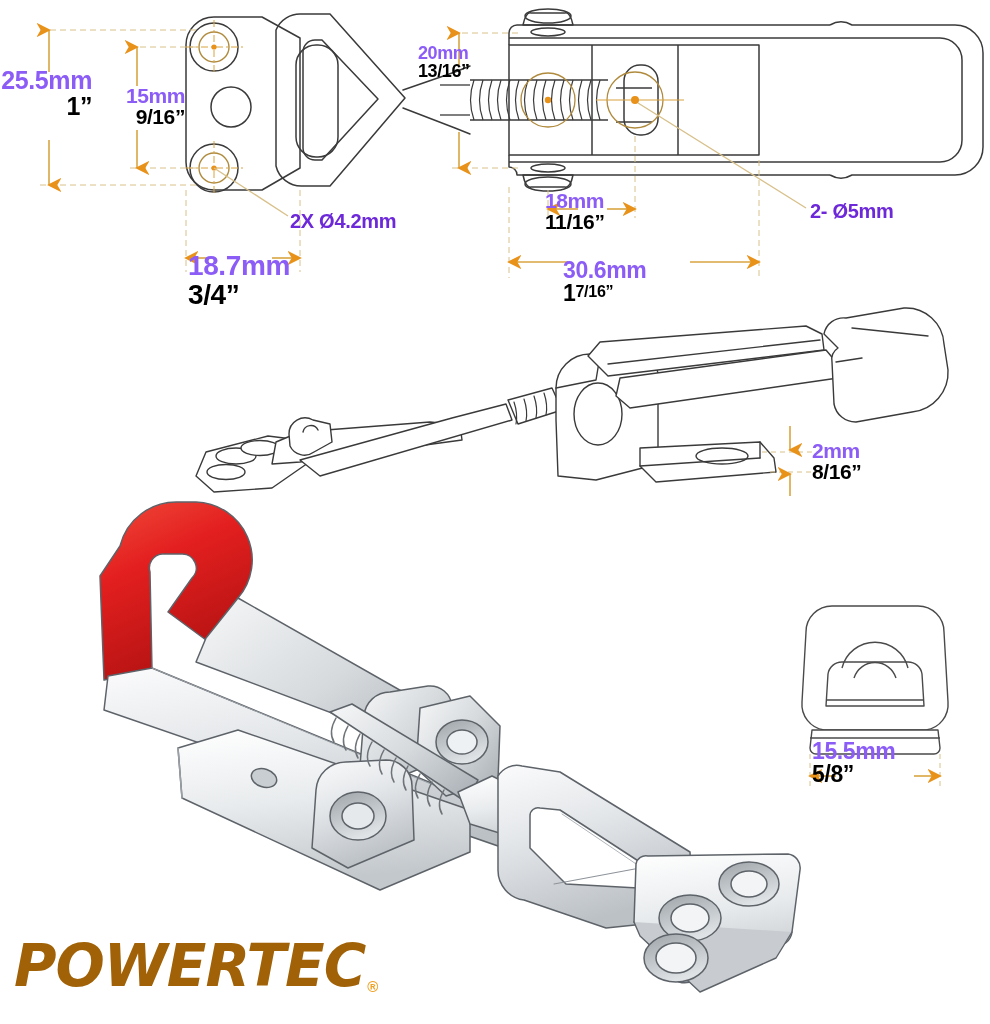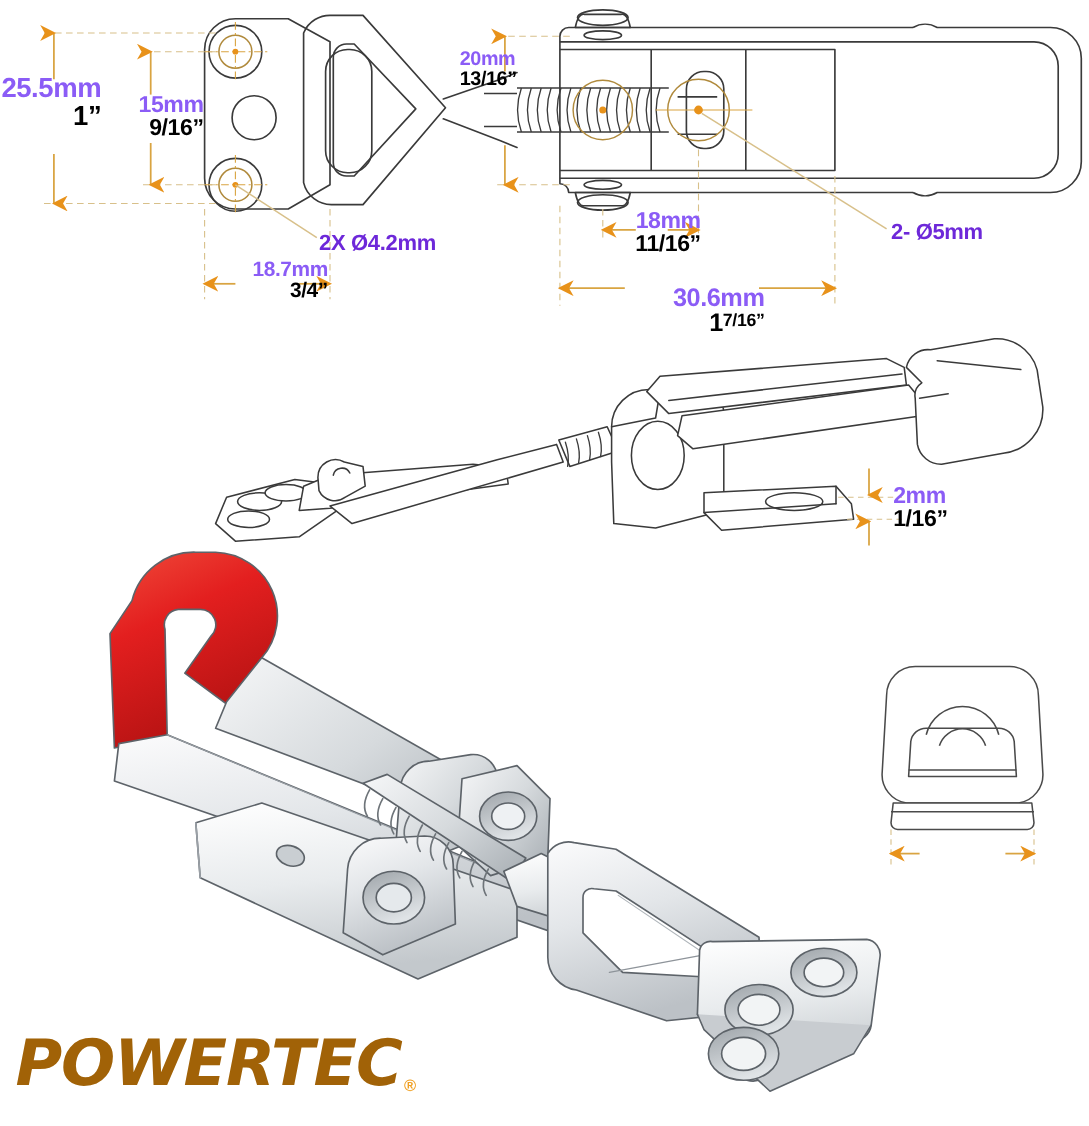--- a/index.html
+++ b/index.html
@@ -9,21 +9,21 @@
   #page { position:relative; width:990px; height:1024px; background:#fff; }
 
   
   .dim { position:absolute; white-space:nowrap; line-height:1.02; }
   .dim .mm {
     display:block; color:#8b5cf6; font-weight:bold; letter-spacing:-0.4px;
   }
   .dim .in {
     display:block; color:#000000; font-weight:bold; letter-spacing:-0.4px;
   }
-  .dim.ctr { text-align:right; }
+  .dim.ctr { text-align:left; }
   .dim.rt  { text-align:right; }
 
   .lead-label {
     position:absolute; white-space:nowrap; color:#6d28d9;
     font-weight:bold; letter-spacing:-0.3px;
   }
 
   
   .bignum { font-size:1em; }
   .frac { font-size:0.70em; vertical-align:0.28em; letter-spacing:-0.3px; }
@@ -210,21 +210,21 @@
   <div class="dim rt" style="left:0px; top:68px; width:92px; font-size:25px;text-align:right;">
     <span class="mm">25.5mm</span>
     <span class="in">1”</span>
   </div>
 
   <div class="dim rt" style="left:111px; top:85px; width:74px; font-size:21px;">
     <span class="mm">15mm</span>
     <span class="in">9/16”</span>
   </div>
 
-  <div class="dim ctr" style="left:188px; top:236px; width:110px; font-size:19px;">
+  <div class="dim ctr" style="left:188px; top:252px; width:110px; font-size:28px;">
     <span class="mm">18.7mm</span>
     <span class="in">3/4”</span>
   </div>
 
   <div class="dim rt" style="left:418px; top:44px; width:36px; font-size:18px;">
     <span class="mm">20mm</span>
     <span class="in">13/16”</span>
   </div>
 
   <div class="dim ctr" style="left:545px; top:190px; width:92px; font-size:21px;">
@@ -300,21 +300,21 @@
         <path d="M4.5,9 L0,0 L4.5,2.6 L9,0 Z" fill="#e8921a"></path>
       </marker>
       <marker id="arrUp2" markerWidth="9" markerHeight="9" refX="4.5" refY="7.8" orient="auto">
         <path d="M4.5,9 L0,0 L4.5,2.6 L9,0 Z" fill="#e8921a"></path>
       </marker>
     </defs>
   </svg>
 
   <div class="dim" style="left:812px; top:440px; font-size:21px;">
     <span class="mm">2mm</span>
-    <span class="in">1/16”</span>
+    <span class="in">8/16”</span>
   </div>
 
   <svg class="sv" width="820" height="540" viewBox="0 0 820 540" style="top:480px;left:0;">
     <defs>
       <linearGradient id="metA" x1="0" y1="0" x2="0.35" y2="1">
         <stop offset="0%" stop-color="#fbfbfc"></stop>
         <stop offset="45%" stop-color="#e3e6e9"></stop>
         <stop offset="100%" stop-color="#bcc1c6"></stop>
       </linearGradient>
       <linearGradient id="metB" x1="0" y1="0" x2="1" y2="0.8">
@@ -428,18 +428,22 @@
     <defs>
       <marker id="arrL3" markerWidth="9" markerHeight="9" refX="1.2" refY="4.5" orient="auto">
         <path d="M0,4.5 L9,0 L6.4,4.5 L9,9 Z" fill="#e8921a"></path>
       </marker>
       <marker id="arrR3" markerWidth="9" markerHeight="9" refX="7.8" refY="4.5" orient="auto">
         <path d="M9,4.5 L0,9 L2.6,4.5 L0,0 Z" fill="#e8921a"></path>
       </marker>
     </defs>
   </svg>
 
+  <div class="dim ctr" style="left:812px; top:740px; width:128px; font-size:23px;">
+    <span class="mm">15.5mm</span>
+    <span class="in">5/8”</span>
+  </div>
 
   <div id="logo-wrap">
     <span id="logo-text">POWERTEC</span><span id="logo-reg">®</span>
   </div>
 
 </div>
 
 </body></html>

